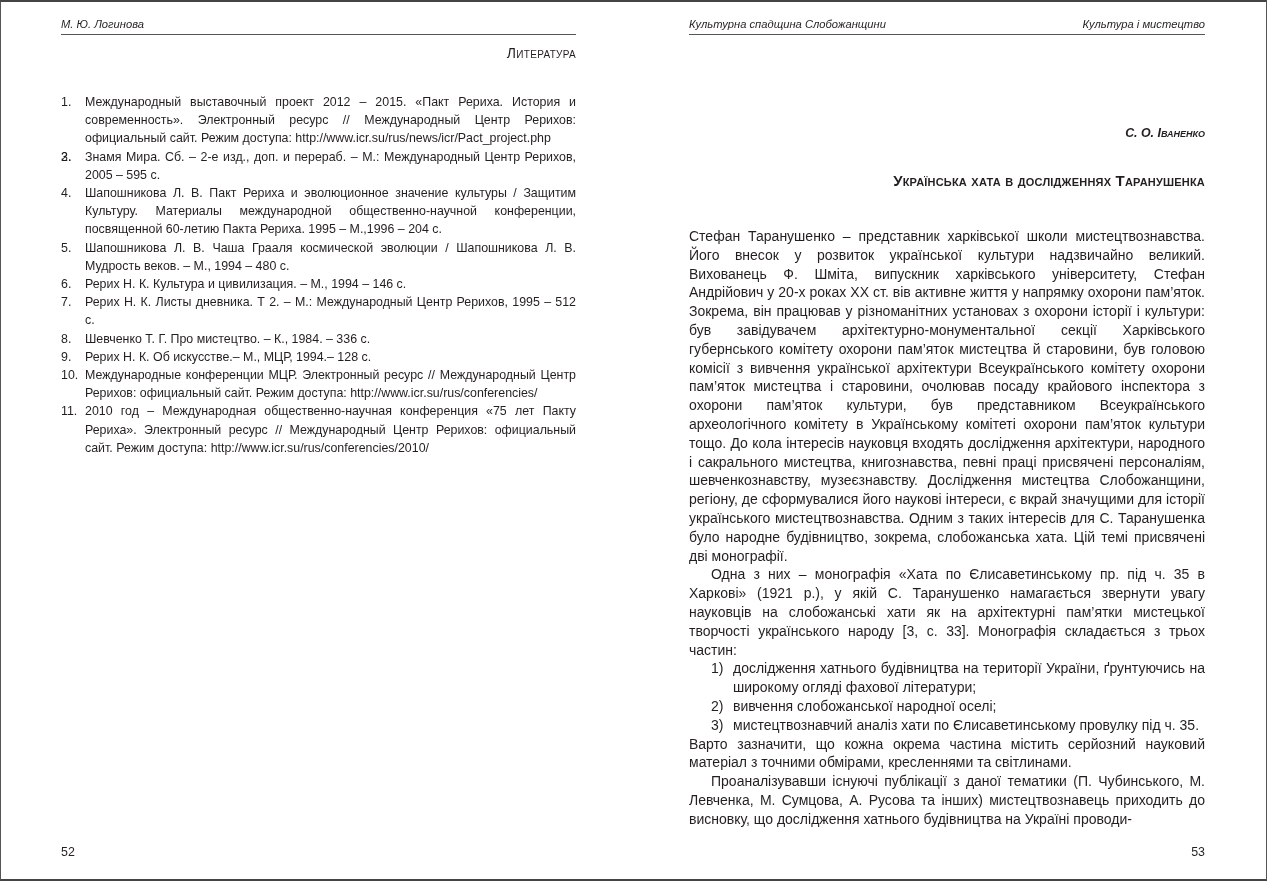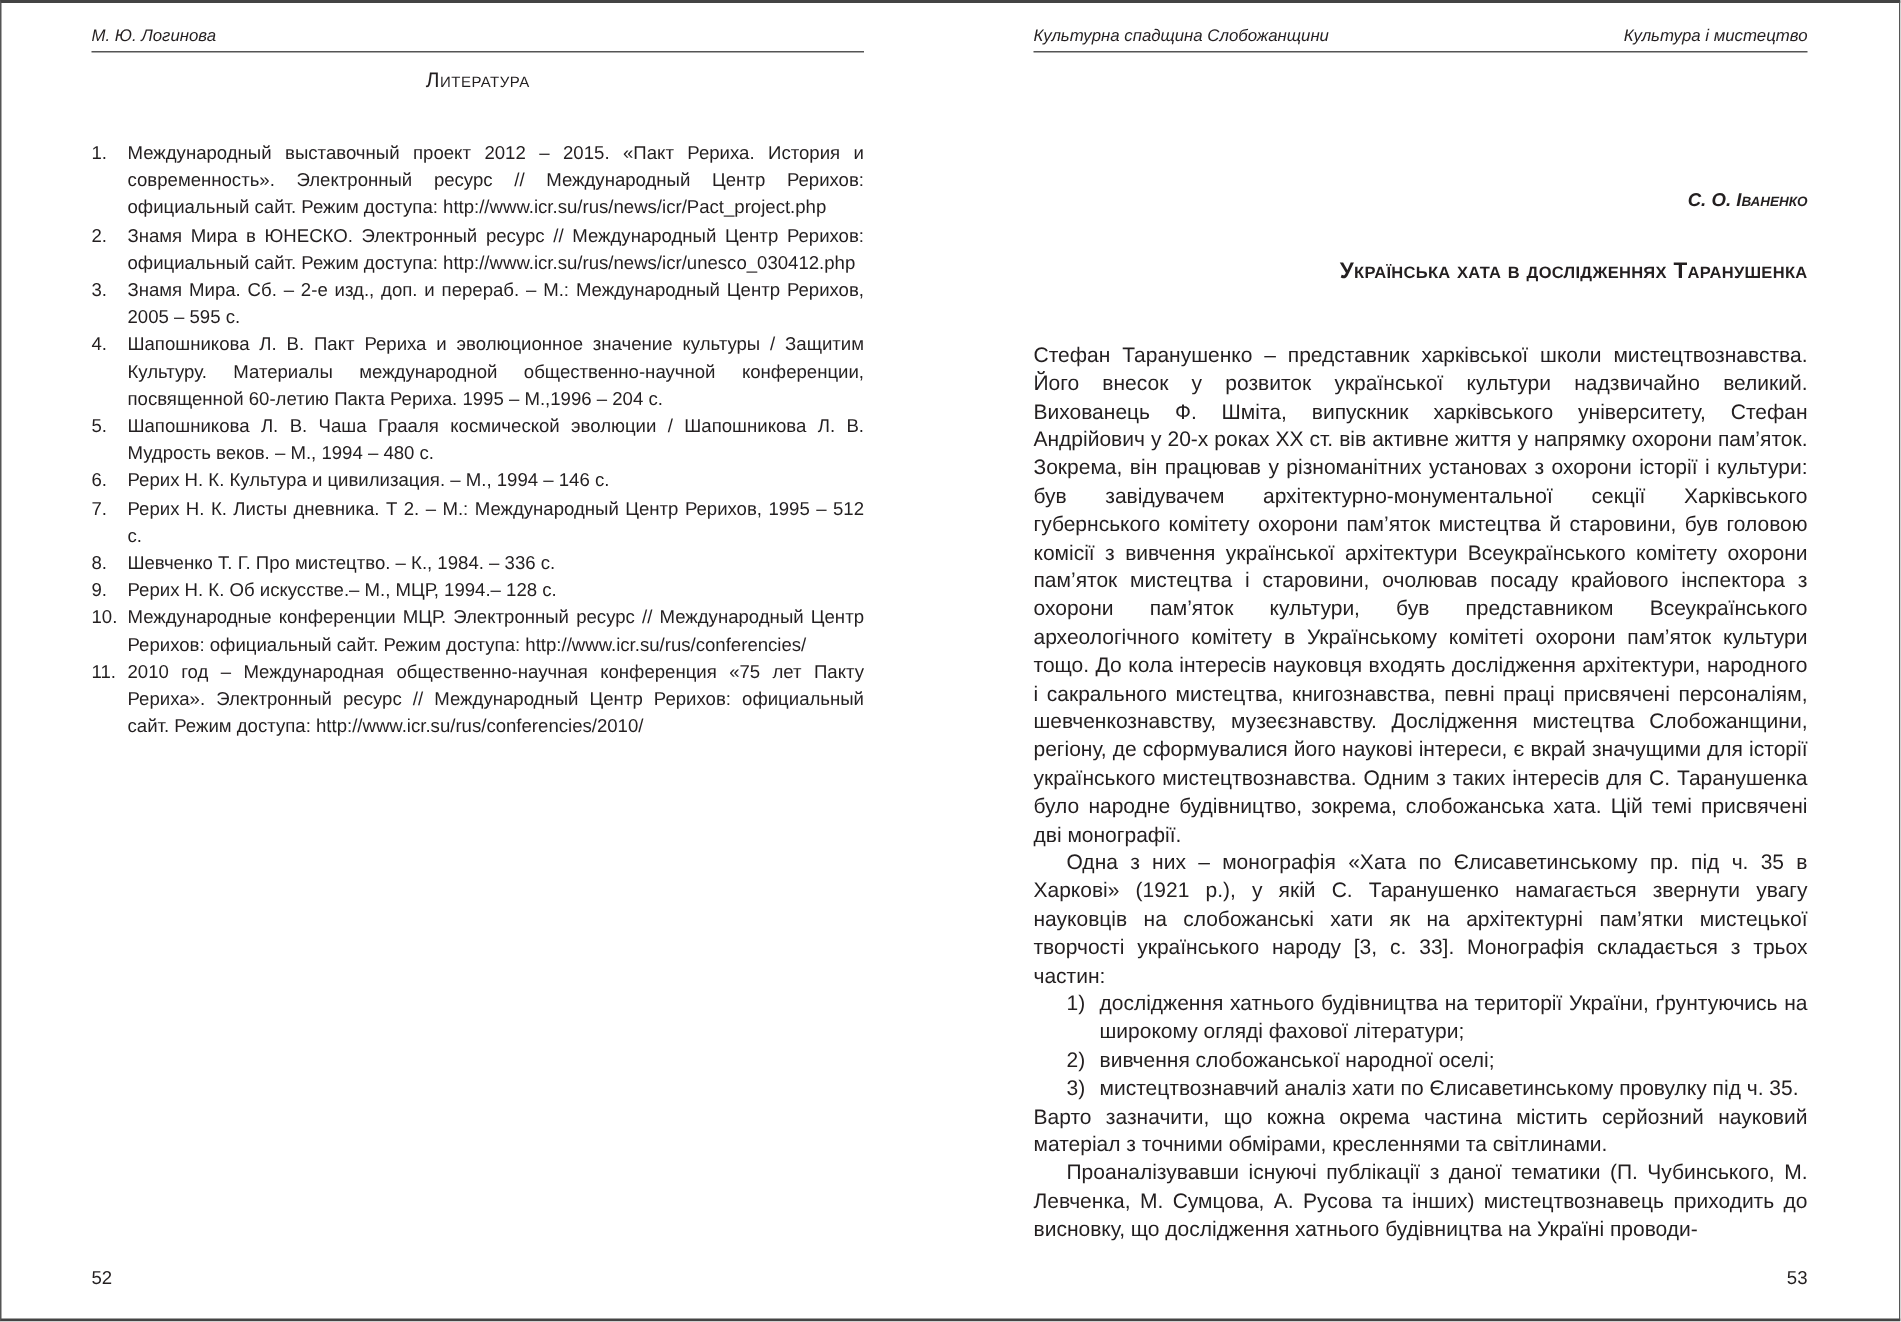--- a/index.html
+++ b/index.html
@@ -14,21 +14,21 @@
   .page-left { left: 60px; width: 515px; }
   .page-right { left: 688px; width: 516px; }
 
   .running-head {
     position: absolute; top: 16px; left: 0; right: 0;
     font-size: 11.2px; font-style: italic; color: #231f20;
     padding-bottom: 3px; border-bottom: 1px solid #555;
     display: flex; justify-content: space-between; line-height: 13px;
   }
   .section-title {
-    position: absolute; top: 43px; left: 0; right: 0; text-align: center;
+    position: absolute; top: 43px; left: 0; right: 0; text-align: right;
     font-size: 14px; font-variant: small-caps; letter-spacing: 0.3px; color: #231f20;
   }
   .refs {
     position: absolute; top: 91px; left: 0; right: 0;
     list-style: none; font-size: 12.4px; line-height: 18.2px; color: #231f20;
   }
   .refs li { position: relative; padding-left: 24px; text-align: justify; }
   .refs li .num { position: absolute; left: 0; top: 0; }
 
   .page-number { position: absolute; top: 843px; font-size: 12.4px; color: #231f20; }
@@ -61,21 +61,21 @@
 <div class="spread">
 
   <div class="page page-left">
     <div class="running-head">
       <span>М. Ю. Логинова</span>
     </div>
     <div class="section-title">Литература</div>
 
     <ol class="refs">
       <li><span class="num">1.</span><span>Международный выставочный проект 2012 – 2015. «Пакт Рериха. История и современность». Электронный ресурс // Международный Центр Рерихов: официальный сайт. Режим доступа: http://www.icr.su/rus/news/icr/Pact_project.php</span></li>
-      <li><span class="num">2.</span><span>Знамя Мира в ЮНЕСКО. Электронный ресурс // Международный Центр Рерихов: официальный сайт. Режим доступа: http://www.icr.su/rus/news/icr/unesco_030412.php</span></li>
+      <li><span class="num">2.</span></li>
       <li><span class="num">3.</span><span>Знамя Мира. Сб. – 2-е изд., доп. и перераб. – М.: Международный Центр Рерихов, 2005 – 595 с.</span></li>
       <li><span class="num">4.</span><span>Шапошникова Л. В. Пакт Рериха и эволюционное значение культуры / Защитим Культуру. Материалы международной общественно-научной конференции, посвященной 60-летию Пакта Рериха. 1995 – М.,1996 – 204 с.</span></li>
       <li><span class="num">5.</span><span>Шапошникова Л. В. Чаша Грааля космической эволюции / Шапошникова Л. В. Мудрость веков. – М., 1994 – 480 с.</span></li>
       <li><span class="num">6.</span><span>Рерих Н. К. Культура и цивилизация. – М., 1994 – 146 с.</span></li>
       <li><span class="num">7.</span><span>Рерих Н. К. Листы дневника. Т 2. – М.: Международный Центр Рерихов, 1995 – 512 с.</span></li>
       <li><span class="num">8.</span><span>Шевченко Т. Г. Про мистецтво. – К., 1984. – 336 с.</span></li>
       <li><span class="num">9.</span><span>Рерих Н. К. Об искусстве.– М., МЦР, 1994.– 128 с.</span></li>
       <li><span class="num">10.</span><span>Международные конференции МЦР. Электронный ресурс // Международный Центр Рерихов: официальный сайт. Режим доступа: http://www.icr.su/rus/conferencies/</span></li>
       <li><span class="num">11.</span><span>2010 год – Международная общественно-научная конференция «75 лет Пакту Рериха». Электронный ресурс // Международный Центр Рерихов: официальный сайт. Режим доступа: http://www.icr.su/rus/conferencies/2010/</span></li>
     </ol>

